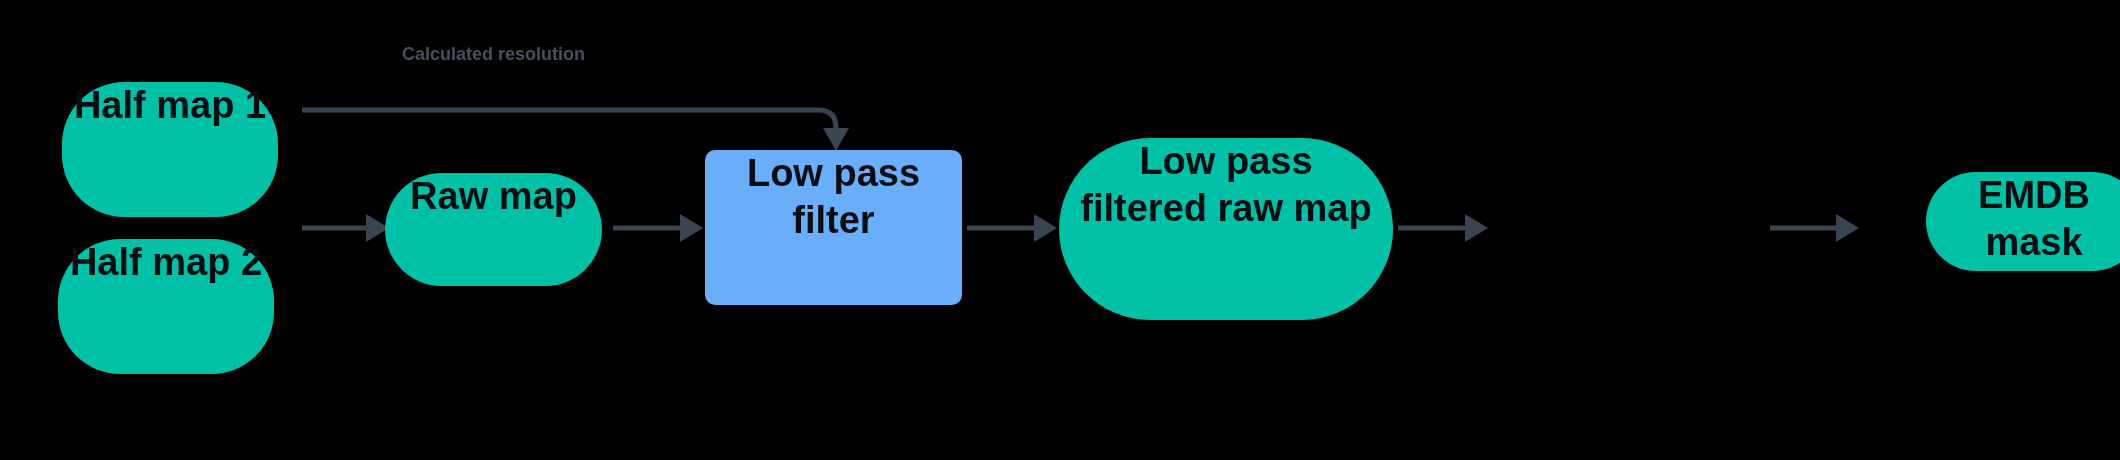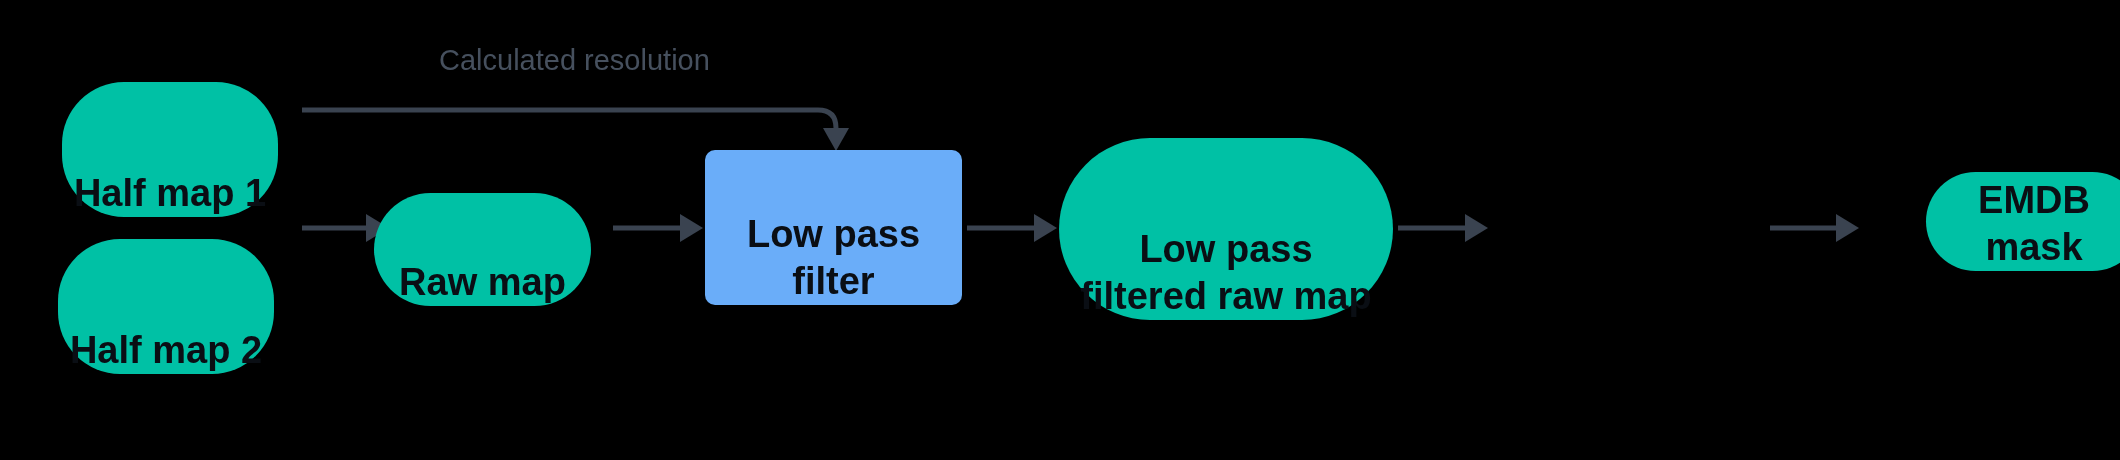--- a/index.html
+++ b/index.html
@@ -13,43 +13,43 @@
   html,body{margin:0;padding:0;background:var(--background);}
   .canvas{
     position:relative;
     width:2120px;height:460px;
     background:var(--background);
     font-family:"Liberation Sans","DejaVu Sans",sans-serif;
     overflow:hidden;
   }
   .node{
     position:absolute;
-    display:flex;align-items:flex-end;justify-content:center;
+    display:flex;align-items:flex-start;justify-content:center;
     text-align:center;
     font-weight:bold;
     font-size:38px;
     line-height:1.24;
     color:var(--node-text);
     white-space:pre-line;
     box-sizing:border-box;
   }
   .pill{background:var(--teal);}
   .rect{background:var(--blue);border-radius:10px;}
   #n-half1{left:62px;top:82px;width:216px;height:135px;border-radius:62px;}
   #n-half2{left:58px;top:239px;width:216px;height:135px;border-radius:62px;}
-  #n-rawmap{left:374px;top:173px;width:217px;height:113px;border-radius:57px;margin-top:20px;}
+  #n-rawmap{left:385px;top:173px;width:217px;height:113px;border-radius:57px;}
   #n-lpf{left:705px;top:150px;width:257px;height:155px;}
   #n-lpfrm{left:1059px;top:138px;width:334px;height:182px;border-radius:91px;}
   #n-relion{left:1491px;top:153px;width:275px;height:152px;}
   #n-emdb{left:1926px;top:172px;width:216px;height:99px;border-radius:58px;}
   .annotation{
     position:absolute;
-    left:439px;top:44px;
-    font-size:29px;
-    font-weight:normal;
+    left:402px;top:44px;
+    font-size:18px;
+    font-weight:bold;
     color:var(--annotation-text);
     white-space:nowrap;
   }
   .arrows{position:absolute;left:0;top:0;width:2120px;height:460px;}
   .arrow-line{stroke:var(--arrow);stroke-width:5;fill:none;}
   .arrow-head{fill:var(--arrow);stroke:none;}
 </style>
 </head>
 <body>
 

